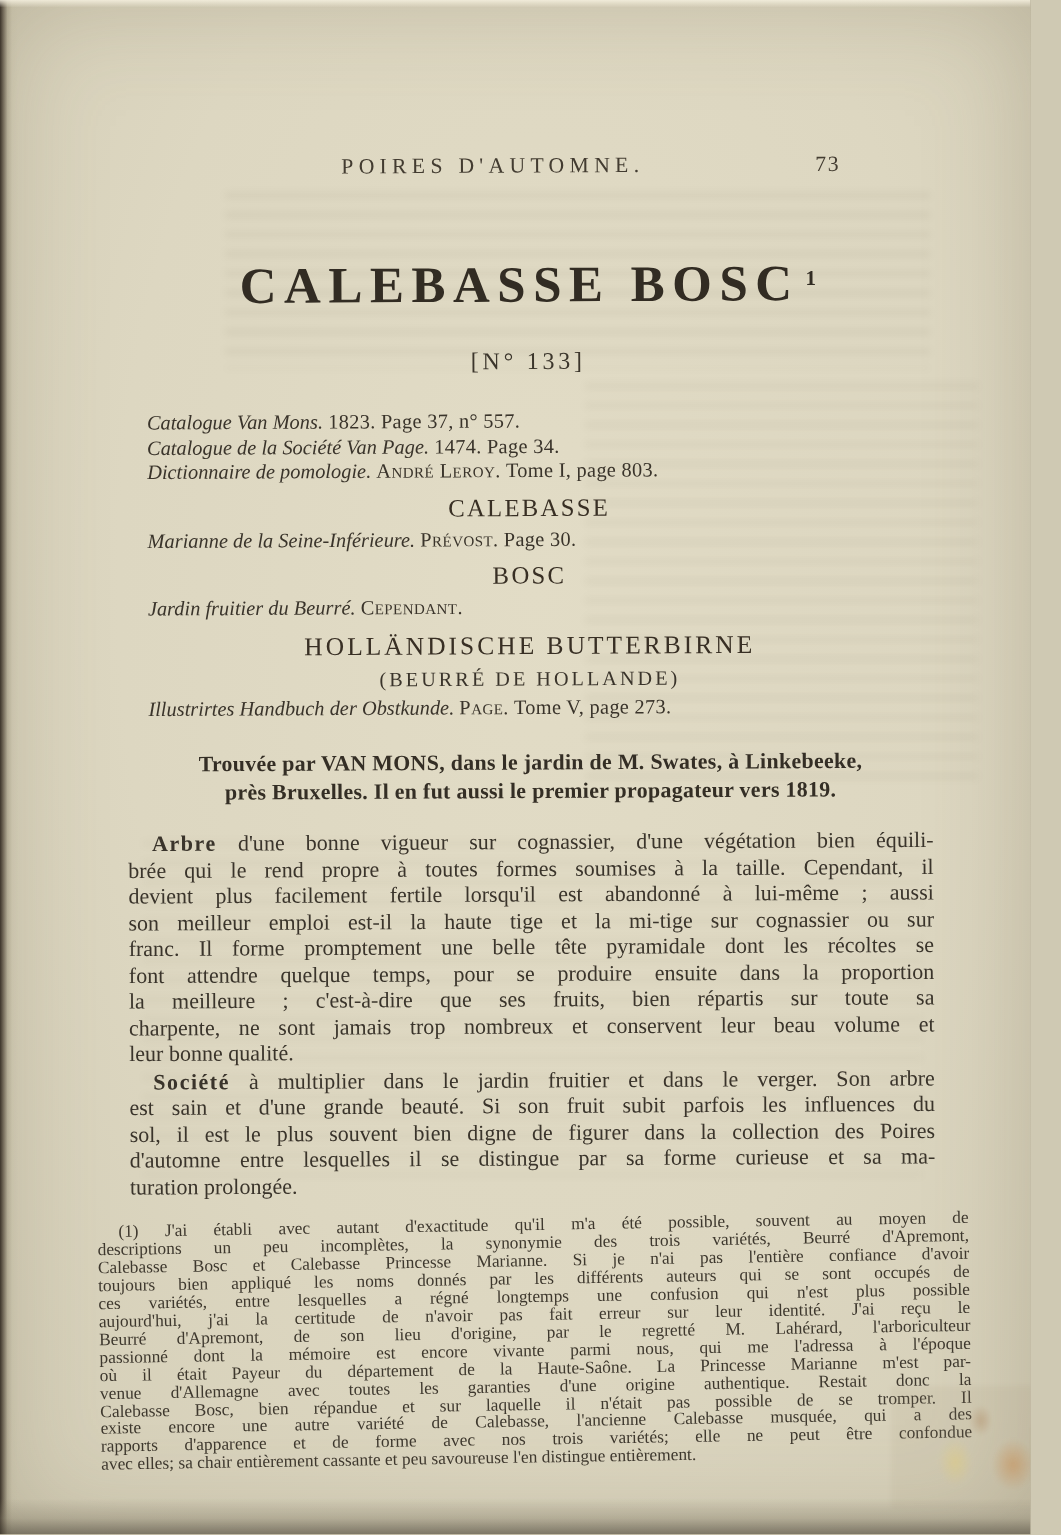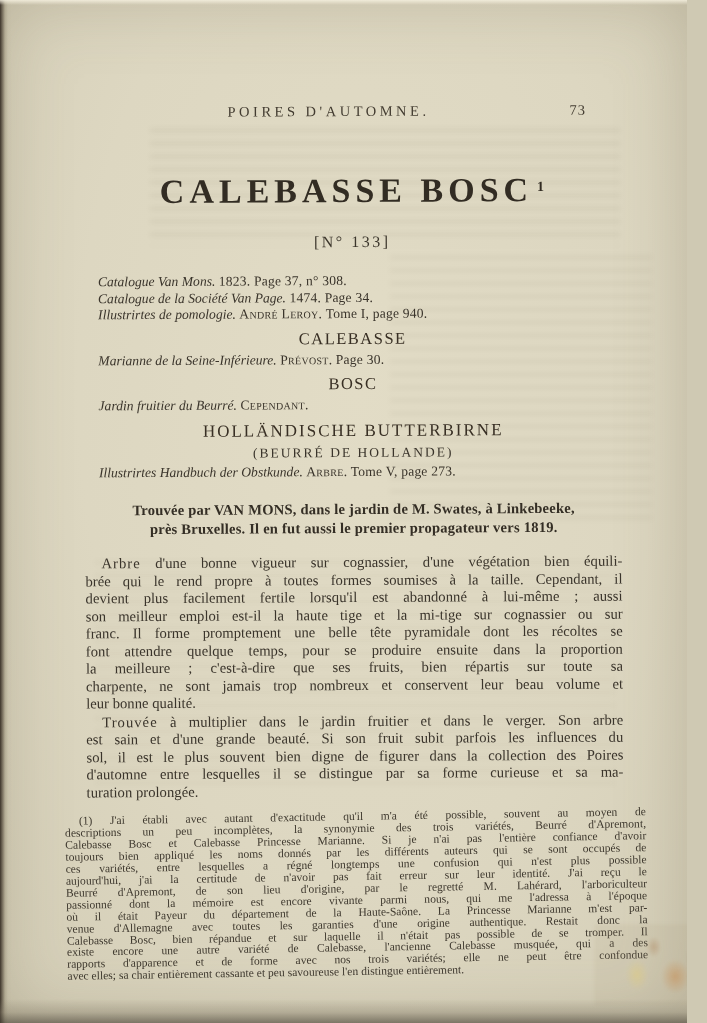--- a/index.html
+++ b/index.html
@@ -31,40 +31,40 @@
   .plate-corner{position:absolute;left:688px;top:951px;width:19px;height:37px;
         background:
           radial-gradient(ellipse 8px 12px at 30% 52%, rgba(232,207,95,.95), rgba(232,207,95,0) 78%),
           radial-gradient(ellipse 9px 13px at 76% 60%, rgba(205,110,35,.95), rgba(205,110,35,0) 78%),
           linear-gradient(rgba(140,120,90,.3), rgba(140,120,90,.3));
         filter:blur(1px);opacity:.85;}
   
   .col{position:absolute;left:85px;top:0;width:537px;color:#3a342b;transform:rotate(-0.3deg);}
   .running-head{position:relative;margin-top:103px;text-align:center;padding-right:46px;
         font-size:14.5px;letter-spacing:3.5px;color:#433c31;}
-  .folio{position:absolute;right:34px;top:0;letter-spacing:1px;padding:0;}
+  .folio{position:absolute;right:60px;top:0;letter-spacing:1px;padding:0;}
   .main-title{margin-top:52px;text-align:center;font-size:34px;font-weight:bold;
         letter-spacing:5px;color:#322c23;white-space:nowrap;}
   .main-title sup{font-size:14px;vertical-align:10px;margin-left:4px;letter-spacing:0;}
   .number-line{margin-top:23px;text-align:center;font-size:16px;letter-spacing:2.5px;color:#3c362c;}
   .cits{margin-top:22px;padding-left:14px;font-size:13.6px;line-height:16.5px;}
   .cit .work{font-style:italic;}
   .cit .author{font-variant:small-caps;letter-spacing:.3px;margin-top:36px;}
   .cit .detail{letter-spacing:.2px;}
   .group-head{text-align:center;font-size:16.5px;letter-spacing:1.5px;margin-top:6px;color:#382f24;}
   .group-head.big{font-size:17px;letter-spacing:2px;margin-top:7px;}
   .sub-head{text-align:center;font-size:13.5px;letter-spacing:2px;margin-top:4px;}
   .cit.solo{margin-top:3px;padding-left:14px;font-size:13.6px;line-height:16.5px;}
   .origin{margin-top:20px;text-align:center;font-weight:bold;font-size:14.6px;
         line-height:18.5px;letter-spacing:.2px;color:#342e25;}
   .para{margin-top:17px;font-size:14.7px;line-height:17.5px;}
   .para .ln{text-align:justify;text-align-last:justify;}
   .para .ln.first{text-indent:16px;}
   .para .ln.last{text-align-last:left;}
-  .lead{font-weight:normal;letter-spacing:1px;}
+  .lead{font-weight:bold;letter-spacing:1px;}
   .footnote{margin-top:11px;margin-left:-21px;margin-right:-23px;
         font-size:11.6px;line-height:11.95px;color:#3e382e;
         transform:rotate(-0.65deg);transform-origin:50% 50%;}
   .footnote .ln{text-align:justify;text-align-last:justify;}
   .footnote .ln.first{text-indent:14px;}
   .footnote .ln.last{text-align-last:left;}
 </style>
 </head>
 <body>
 
@@ -83,51 +83,51 @@
 
     <div class="main-title">
       <span>CALEBASSE BOSC</span><sup>1</sup>
     </div>
 
     <div class="number-line">[N° 133]</div>
 
     <div class="cits">
       <div class="cit">
         <span class="work">Catalogue Van Mons.</span>
-        <span class="detail">1823. Page 37, n° 308.</span>
+        <span class="detail">1823. Page 37, n° 557.</span>
       </div>
       <div class="cit">
         <span class="work">Catalogue de la Société Van Page.</span>
         <span class="detail">1474. Page 34.</span>
       </div>
       <div class="cit">
-        <span class="work">Illustrirtes de pomologie.</span>
+        <span class="work">Dictionnaire de pomologie.</span>
         <span class="author">André Leroy.</span>
-        <span class="detail">Tome I, page 940.</span>
+        <span class="detail">Tome I, page 803.</span>
       </div>
     </div>
 
     <div class="group-head">CALEBASSE</div>
     <div class="cit solo">
       <span class="work">Marianne de la Seine-Inférieure.</span>
       <span class="author">Prévost.</span>
       <span class="detail">Page 30.</span>
     </div>
 
     <div class="group-head">BOSC</div>
     <div class="cit solo">
       <span class="work">Jardin fruitier du Beurré.</span>
       <span class="author">Cependant.</span>
     </div>
 
     <div class="group-head big">HOLLÄNDISCHE BUTTERBIRNE</div>
     <div class="sub-head">(BEURRÉ DE HOLLANDE)</div>
     <div class="cit solo">
       <span class="work">Illustrirtes Handbuch der Obstkunde.</span>
-      <span class="author">Arbre.</span>
+      <span class="author">Page.</span>
       <span class="detail">Tome V, page 273.</span>
     </div>
 
     <div class="origin">
       <div>Trouvée par VAN MONS, dans le jardin de M. Swates, à Linkebeeke,</div>
       <div>près Bruxelles. Il en fut aussi le premier propagateur vers 1819.</div>
     </div>
 
     <div class="para">
       <div class="ln first"><span class="lead">Arbre</span> <span>d'une bonne vigueur sur cognassier, d'une végétation bien équili-</span></div>
@@ -135,21 +135,21 @@
       <div class="ln">devient plus facilement fertile lorsqu'il est abandonné à lui-même ; aussi</div>
       <div class="ln">son meilleur emploi est-il la haute tige et la mi-tige sur cognassier ou sur</div>
       <div class="ln">franc. Il forme promptement une belle tête pyramidale dont les récoltes se</div>
       <div class="ln">font attendre quelque temps, pour se produire ensuite dans la proportion</div>
       <div class="ln">la meilleure ; c'est-à-dire que ses fruits, bien répartis sur toute sa</div>
       <div class="ln">charpente, ne sont jamais trop nombreux et conservent leur beau volume et</div>
       <div class="ln last">leur bonne qualité.</div>
     </div>
 
     <div class="para" style="margin-top:1px;">
-      <div class="ln first"><span class="lead">Trouvée</span> <span>à multiplier dans le jardin fruitier et dans le verger. Son arbre</span></div>
+      <div class="ln first"><span class="lead">Société</span> <span>à multiplier dans le jardin fruitier et dans le verger. Son arbre</span></div>
       <div class="ln">est sain et d'une grande beauté. Si son fruit subit parfois les influences du</div>
       <div class="ln">sol, il est le plus souvent bien digne de figurer dans la collection des Poires</div>
       <div class="ln">d'automne entre lesquelles il se distingue par sa forme curieuse et sa ma-</div>
       <div class="ln last">turation prolongée.</div>
     </div>
 
     <div class="footnote">
       <div class="ln first">(1) J'ai établi avec autant d'exactitude qu'il m'a été possible, souvent au moyen de</div>
       <div class="ln">descriptions un peu incomplètes, la synonymie des trois variétés, Beurré d'Apremont,</div>
       <div class="ln">Calebasse Bosc et Calebasse Princesse Marianne. Si je n'ai pas l'entière confiance d'avoir</div>

